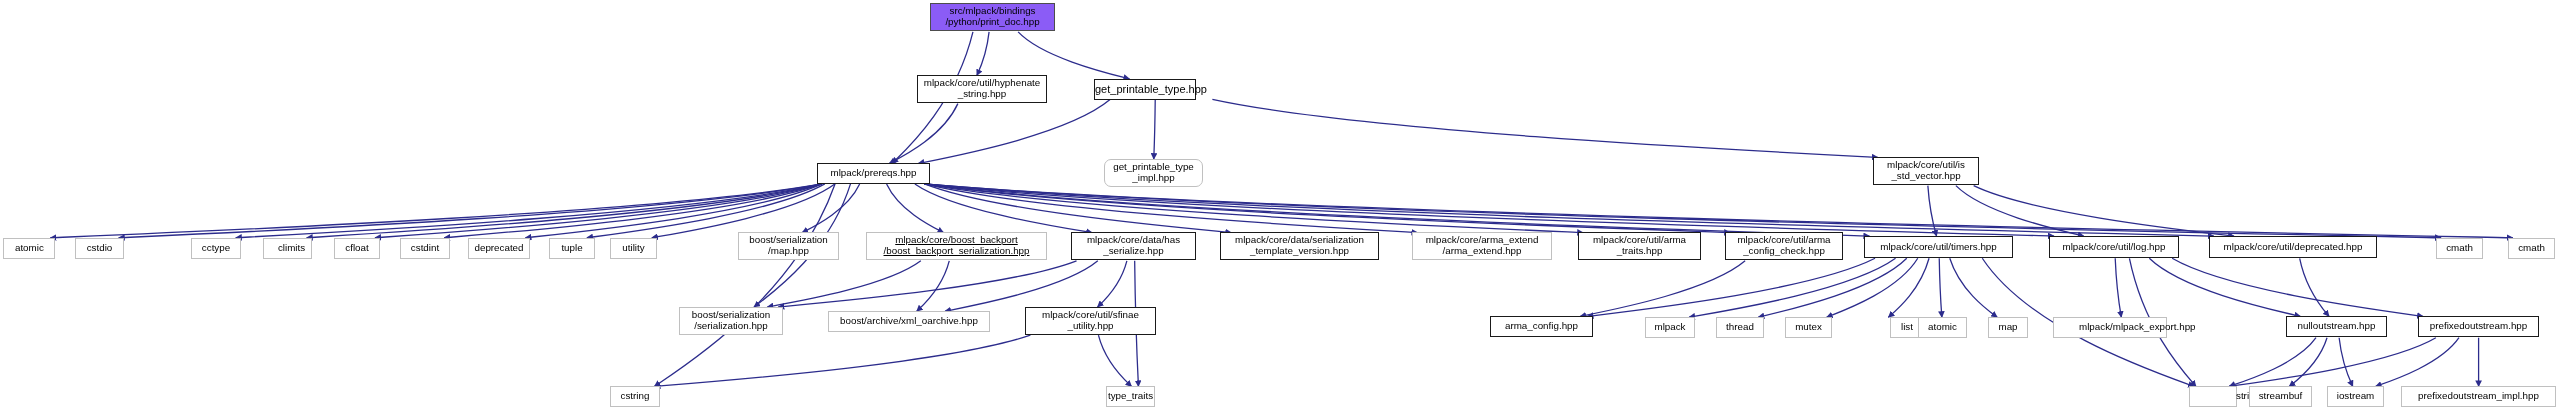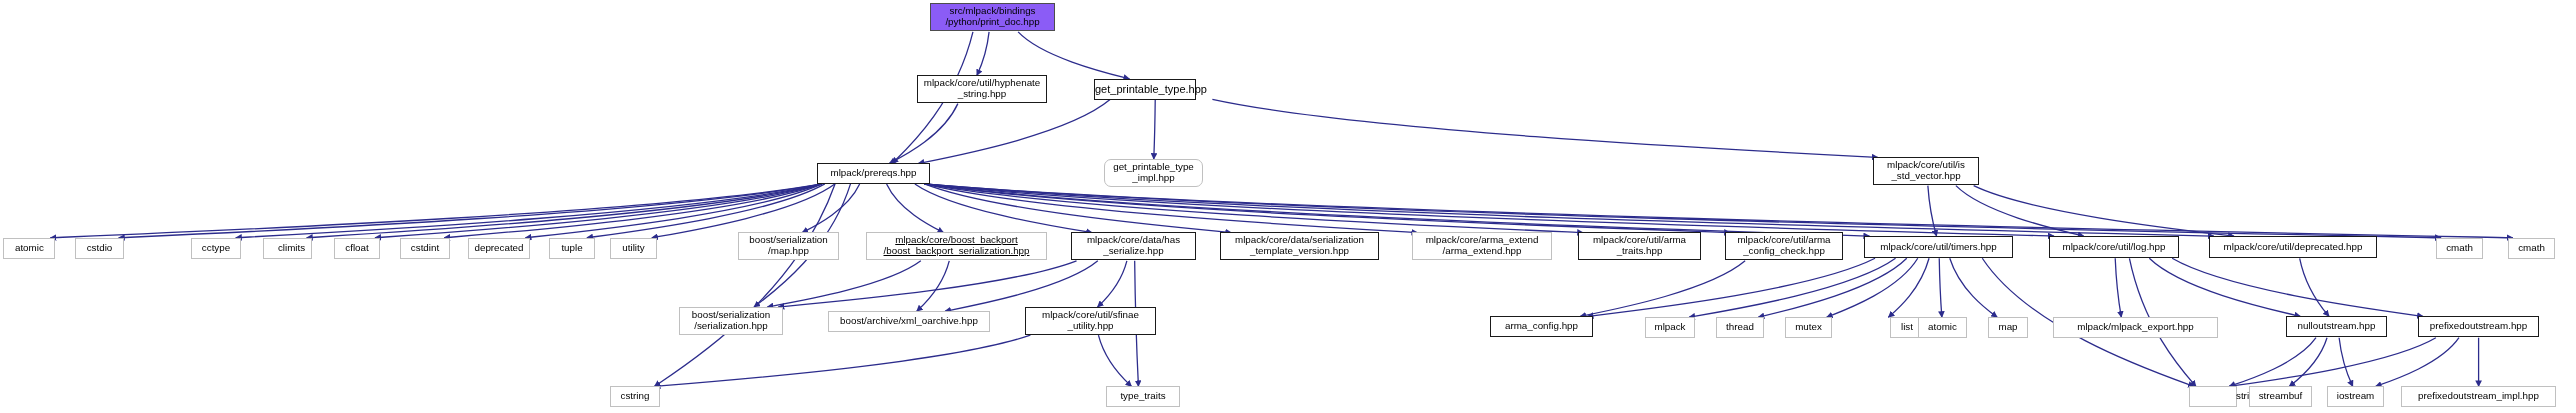--- a/index.html
+++ b/index.html
@@ -171,24 +171,24 @@
       <div class="node plain" style="left: 828px; top: 311px; width: 162px; height: 20.5px; font-size: 9.8px;"><span class="node-label">boost/archive/xml_oarchive.hpp</span></div>
       <div class="node strong" style="left: 1025px; top: 307px; width: 131px; height: 28px; font-size: 9.8px;"><span class="node-label">mlpack/core/util/sfinae
 _utility.hpp</span></div>
       <div class="node strong" style="left: 1490px; top: 316px; width: 103px; height: 21.4px; font-size: 9.8px;"><span class="node-label">arma_config.hpp</span></div>
       <div class="node plain" style="left: 1645px; top: 317px; width: 50px; height: 20.5px; font-size: 9.8px;"><span class="node-label">mlpack</span></div>
       <div class="node plain" style="left: 1716px; top: 317px; width: 48px; height: 20.5px; font-size: 9.8px;"><span class="node-label">thread</span></div>
       <div class="node plain" style="left: 1785px; top: 317px; width: 47px; height: 20.5px; font-size: 9.8px;"><span class="node-label">mutex</span></div>
       <div class="node plain" style="left: 1862px; top: 317px; width: 34px; height: 20.5px; font-size: 9.8px; margin-left: 28px;"><span class="node-label">list</span></div>
       <div class="node plain" style="left: 1918px; top: 317px; width: 49px; height: 20.5px; font-size: 9.8px;"><span class="node-label">atomic</span></div>
       <div class="node plain" style="left: 1988px; top: 317px; width: 40px; height: 20.5px; font-size: 9.8px;"><span class="node-label">map</span></div>
-      <div class="node plain" style="left: 2053px; top: 317px; width: 165px; height: 20.5px; font-size: 9.8px;"><span class="node-label">mlpack/mlpack_export.hpp</span></div>
+      <div class="node plain" style="left: 2053px; top: 317px; width: 114px; height: 20.5px; font-size: 9.8px; padding-left: 25px;"><span class="node-label">mlpack/mlpack_export.hpp</span></div>
       <div class="node strong" style="left: 2286px; top: 316px; width: 101px; height: 21.4px; font-size: 9.8px;"><span class="node-label">nulloutstream.hpp</span></div>
       <div class="node strong" style="left: 2418px; top: 316px; width: 121px; height: 21.4px; font-size: 9.8px;"><span class="node-label">prefixedoutstream.hpp</span></div>
       <div class="node plain" style="left: 610px; top: 386px; width: 50px; height: 20.5px; font-size: 9.8px;"><span class="node-label">cstring</span></div>
-      <div class="node plain" style="left: 1106px; top: 386px; width: 74px; height: 20.5px; font-size: 9.8px;"><span class="node-label">type_traits</span></div>
+      <div class="node plain" style="left: 1106px; top: 386px; width: 49px; height: 20.5px; font-size: 9.8px;"><span class="node-label">type_traits</span></div>
       <div class="node plain" style="left: 2189px; top: 386px; width: 37px; height: 20.5px; font-size: 9.8px; padding-left: 46px;"><span class="node-label">string</span></div>
       <div class="node plain" style="left: 2249px; top: 386px; width: 63px; height: 20.5px; font-size: 9.8px;"><span class="node-label">streambuf</span></div>
       <div class="node plain" style="left: 2327px; top: 386px; width: 57px; height: 20.5px; font-size: 9.8px;"><span class="node-label">iostream</span></div>
       <div class="node plain" style="left: 2401px; top: 386px; width: 155px; height: 20.5px; font-size: 9.8px;"><span class="node-label">prefixedoutstream_impl.hpp</span></div>
     </div>
 </div>
 
 
 </body></html>

